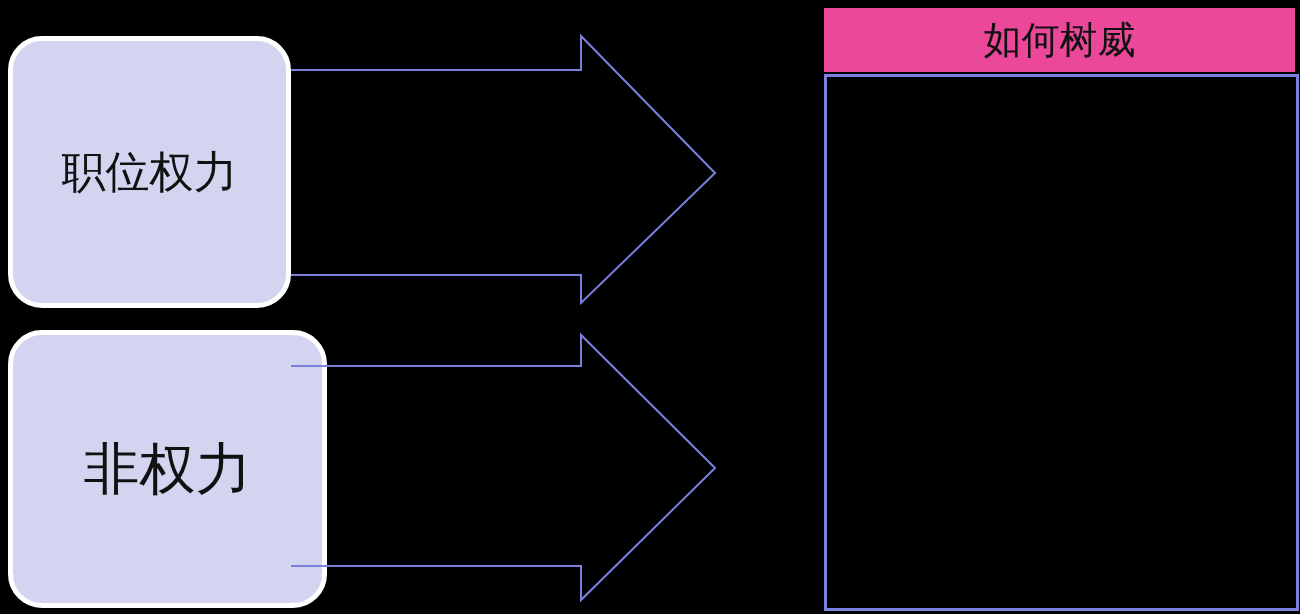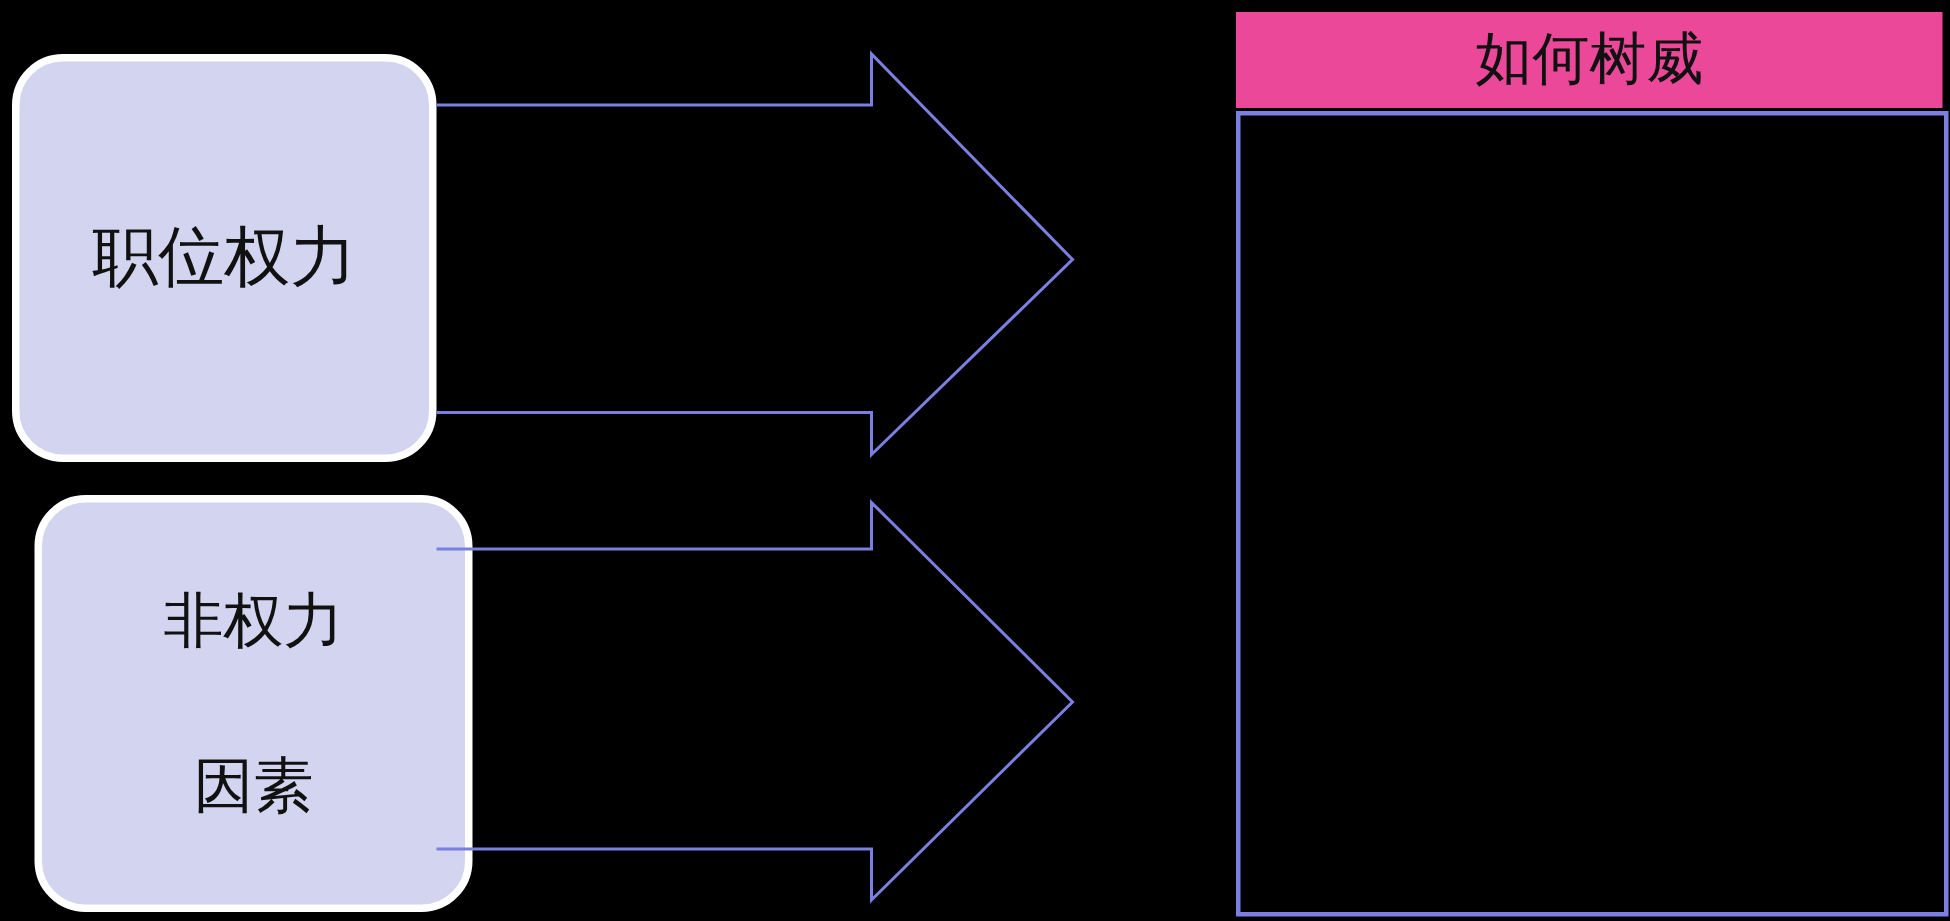--- a/index.html
+++ b/index.html
@@ -35,25 +35,25 @@
     user-select: none;
   }
   #pill-position-power {
     left: 8px;
     top: 36px;
     width: 283px;
     height: 272px;
     font-size: 44px;
   }
   #pill-nonpower {
-    left: 23px;
+    left: 8px;
     top: 330px;
-    width: 292px;
+    width: 319px;
     height: 278px;
-    font-size: 40px;
+    font-size: 56px;
   }
   #pill-nonpower .line {
     display: block;
   }
   #pill-nonpower .line + .line {
     margin-top: 70px;
   }
 
   
   #arrows {
@@ -109,21 +109,20 @@
 <body>
 
 <div id="stage">
 
   <div class="pill" id="pill-position-power">
     <span class="line">职位权力</span>
   </div>
 
   <div class="pill" id="pill-nonpower">
     <span class="line">非权力</span>
-    <span class="line">因素</span>
   </div>
 
   <svg id="arrows" viewBox="0 0 1300 614">
 
     <path class="arrow-shape" d="M 291,70 L 581,70 L 581,36 L 715,173 L 581,303 L 581,275 L 291,275"></path>
 
     <path class="arrow-shape" d="M 291,366 L 581,366 L 581,335 L 715,468 L 581,600 L 581,566 L 291,566"></path>
   </svg>
 
   <div id="right-panel">

